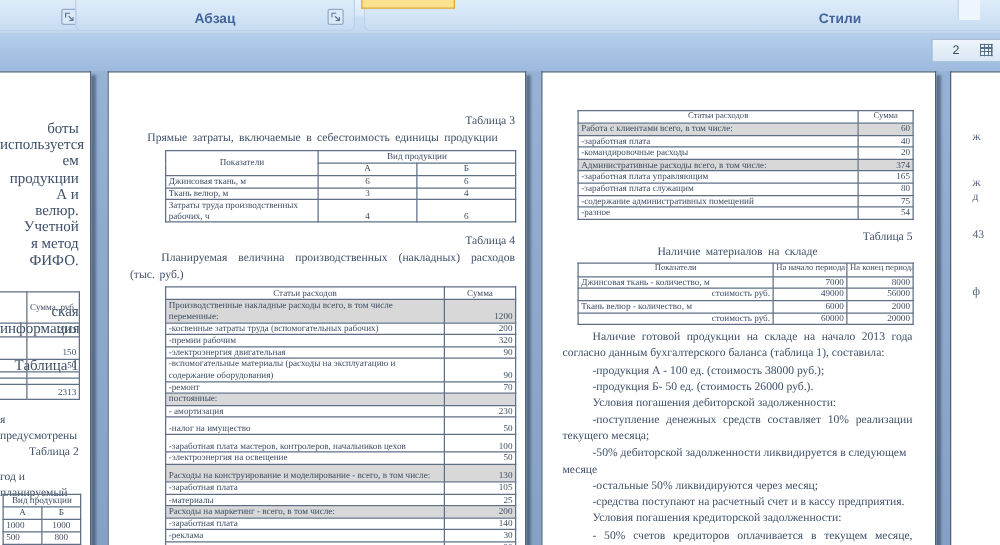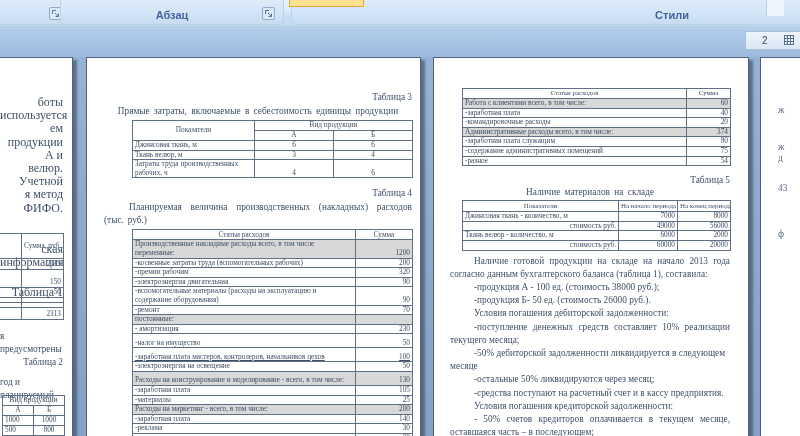--- a/index.html
+++ b/index.html
@@ -308,21 +308,21 @@
             <td></td>
           </tr>
           <tr>
             <td>- амортизация</td>
             <td>230</td>
           </tr>
           <tr style="height: 14px;">
             <td>-налог на  имущество</td>
             <td>50</td>
           </tr>
-          <tr style="height: 14px; text-decoration: underline;">
+          <tr style="height: 14px;">
             <td>-заработная плата мастеров, контролеров, начальников цехов</td>
             <td>100</td>
           </tr>
           <tr>
             <td>-электроэнергия на освещение</td>
             <td>50</td>
           </tr>
           <tr class="sh" style="height: 14px; padding-left: 20px;">
             <td>Расходы на конструирование и моделирование - всего, в том  числе:</td>
             <td>130</td>
@@ -378,20 +378,24 @@
             <td>-заработная плата</td>
             <td>40</td>
           </tr>
           <tr>
             <td>-командировочные расходы</td>
             <td>20</td>
           </tr>
           <tr class="sh">
             <td>Административные расходы всего,  в  том числе:</td>
             <td>374</td>
+          </tr>
+          <tr>
+            <td>-заработная плата управляющим</td>
+            <td>165</td>
           </tr>
           <tr>
             <td>-заработная плата служащим</td>
             <td>80</td>
           </tr>
           <tr>
             <td>-содержание административных  помещений</td>
             <td>75</td>
           </tr>
           <tr>

